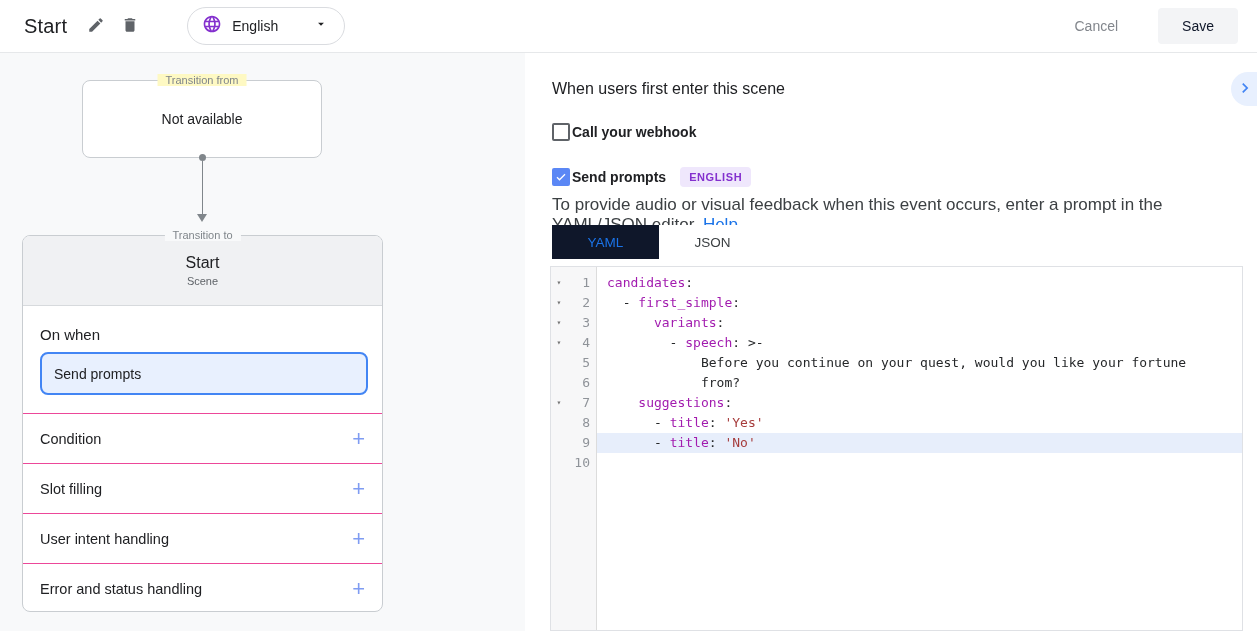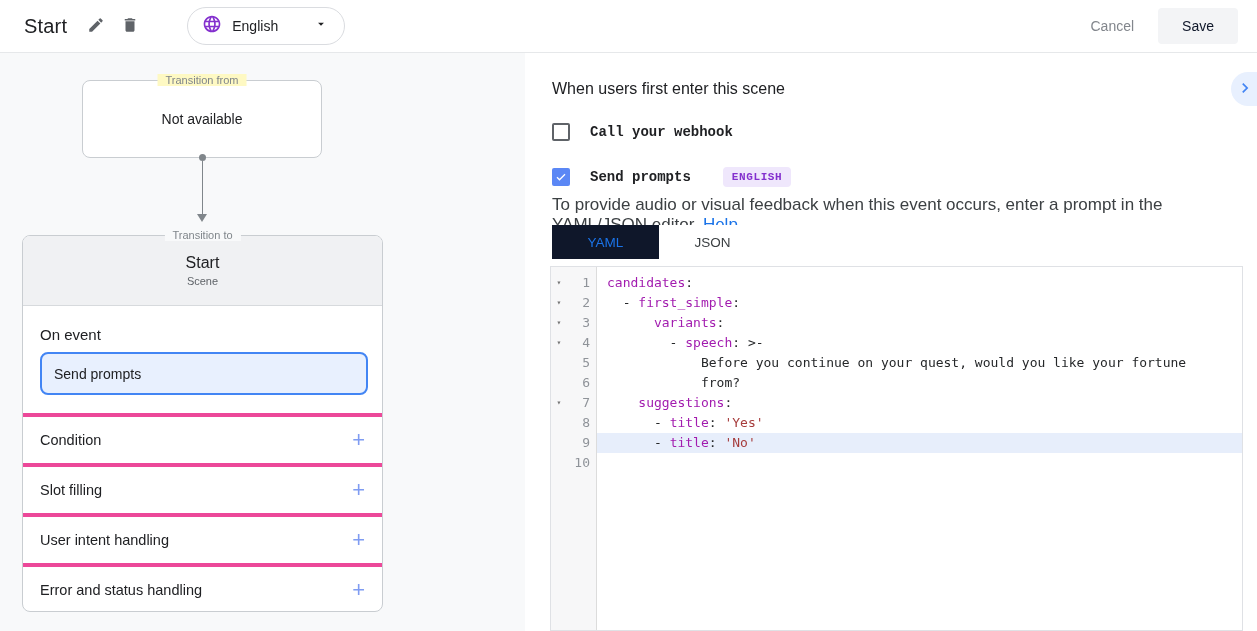--- a/index.html
+++ b/index.html
@@ -12,21 +12,21 @@
   .page-title { font-size:20px; font-weight:500; margin-left:24px; letter-spacing:.2px; }
   .icon-btn { width:34px; height:34px; display:flex; align-items:center; justify-content:center;
     border:none; background:transparent; cursor:pointer; border-radius:50%; }
   .icon-btn svg { fill:#5f6368; }
   .edit-btn { margin-left:12px; }
   .lang-pill { margin-left:40px; height:38px; padding:0 16px 0 14px; border:1px solid #dadce0;
     border-radius:19px; background:#fff; display:flex; align-items:center; gap:10px; cursor:pointer; }
   .lang-pill svg.globe { fill:#8430ce; }
   .lang-label { font-size:14px; font-weight:500; color:#202124; }
   .lang-caret { margin-left:26px; fill:#202124; }
-  .topbar-right { margin-left:auto; display:flex; align-items:center; gap:10px; margin-right:19px; }
+  .topbar-right { margin-left:auto; display:flex; align-items:center; gap:26px; margin-right:19px; }
   .cancel-btn { border:none; background:transparent; color:#82868c; font-size:14px; font-weight:500;
     padding:8px 14px; cursor:default; font-family:inherit; }
   .save-btn { border:none; background:#f3f4f6; color:#0f172a; font-size:14px; font-weight:500;
     border-radius:4px; padding:10px 24px; cursor:default; font-family:inherit; }
 
   
   .canvas { position:absolute; left:0; top:53px; width:525px; height:578px; background:#f8f9fa; }
   .from-box { position:absolute; left:82px; top:27px; width:240px; height:78px; background:#fff;
     border:1px solid #c9cdd1; border-radius:8px; display:flex; align-items:center; justify-content:center; }
   .box-legend { position:absolute; top:-7px; left:50%; transform:translateX(-50%); background:#fef9c3;
@@ -44,33 +44,33 @@
     padding:0 8px; font-size:11px; color:#80868b; white-space:nowrap; z-index:2; }
   .card-header { height:70px; background:#f0f1f3; border-bottom:1px solid #d7dadd;
     display:flex; flex-direction:column; align-items:center; justify-content:center; gap:3px; }
   .card-scene-name { font-size:16px; color:#202124; }
   .card-scene-type { font-size:11px; color:#5f6368; }
   .on-enter-section { height:107px; position:relative; }
   .on-enter-title { position:absolute; left:17px; top:20px; font-size:15px; color:#202124; }
   .prompt-chip { position:absolute; left:17px; top:46px; width:328px; height:43px; background:#e8f0fe;
     border:2px solid #4285f4; border-radius:8px; display:flex; align-items:center; padding-left:12px;
     font-size:14px; color:#202124; cursor:pointer; }
-  .card-row { height:50px; border-top:4px solid #ec4899; display:flex; align-items:center;
+  .card-row { height:50px; border-top:1px solid #ec4899; display:flex; align-items:center;
     justify-content:space-between; padding:0 17px; cursor:pointer; }
   .card-row-label { font-size:14.5px; color:#202124; }
   .plus-btn { color:#7f9cf2; font-size:22px; font-weight:400; line-height:1; border:none;
     background:transparent; cursor:pointer; font-family:inherit; }
 
   
   .panel { position:absolute; left:525px; top:53px; width:732px; height:578px; background:#fff; }
   .panel-heading { position:absolute; left:27px; top:27px; font-size:16px; font-weight:400; color:#202124; }
   .collapse-btn { position:absolute; right:0; top:19px; width:26px; height:34px; background:#e8f0fe;
     border:none; border-radius:17px 0 0 17px; cursor:pointer; display:flex; align-items:center; }
   .collapse-btn svg { fill:#4285f4; margin-left:4px; }
-  .check-row { position:absolute; left:27px; display:flex; align-items:center; gap:20px;font-family:Liberation Mono, monospace; }
+  .check-row { position:absolute; left:27px; display:flex; align-items:center; gap:2px; }
   .row-webhook { top:70px; }
   .row-prompts { top:114px; }
   .checkbox { width:18px; height:18px; border-radius:2px; flex:none; cursor:pointer; }
   .checkbox.unchecked { border:2px solid #5f6368; background:#fff; }
   .checkbox.checked { background:#5b87f5; display:flex; align-items:center; justify-content:center; }
   .checkbox.checked svg { fill:none; stroke:#fff; stroke-width:2.6; }
   .check-label { font-size:14px; font-weight:700; color:#202124; }
   .lang-badge { margin-left:12px; background:#efe7fc; color:#8430ce; font-size:11px; font-weight:700;
     letter-spacing:.6px; padding:4px 9px; border-radius:4px; }
   .panel-desc { position:absolute; left:27px; top:142px; font-size:17px; color:#3c4043; }
@@ -150,21 +150,21 @@
   </div>
 
   <div class="scene-card">
     <span class="card-legend">Transition to</span>
     <div class="scene-card-inner">
       <div class="card-header">
         <div class="card-scene-name">Start</div>
         <div class="card-scene-type">Scene</div>
       </div>
       <div class="on-enter-section">
-        <div class="on-enter-title">On event</div>
+        <div class="on-enter-title">On when</div>
         <div class="prompt-chip">Send prompts</div>
       </div>
       <div class="card-row">
         <span class="card-row-label">Condition</span>
         <button class="plus-btn">+</button>
       </div>
       <div class="card-row">
         <span class="card-row-label">Slot filling</span>
         <button class="plus-btn">+</button>
       </div>

